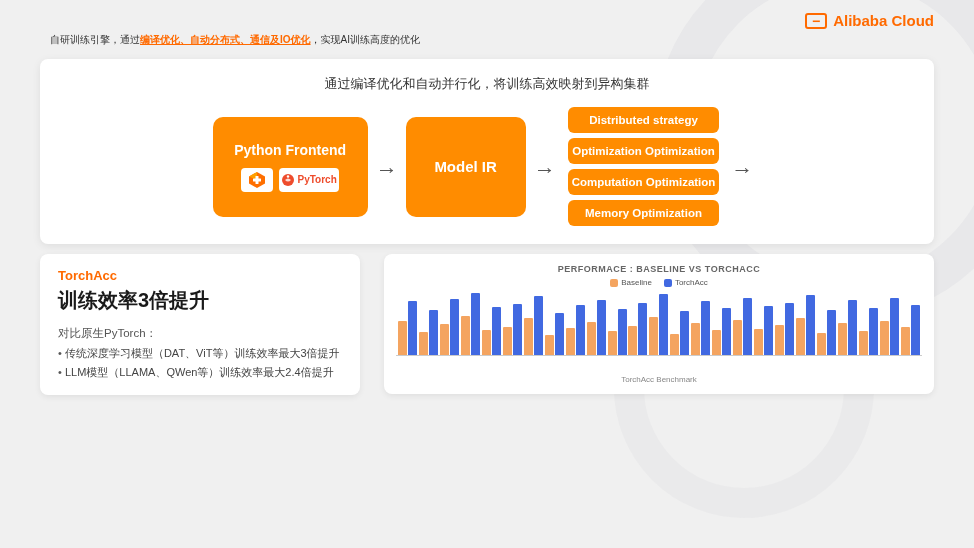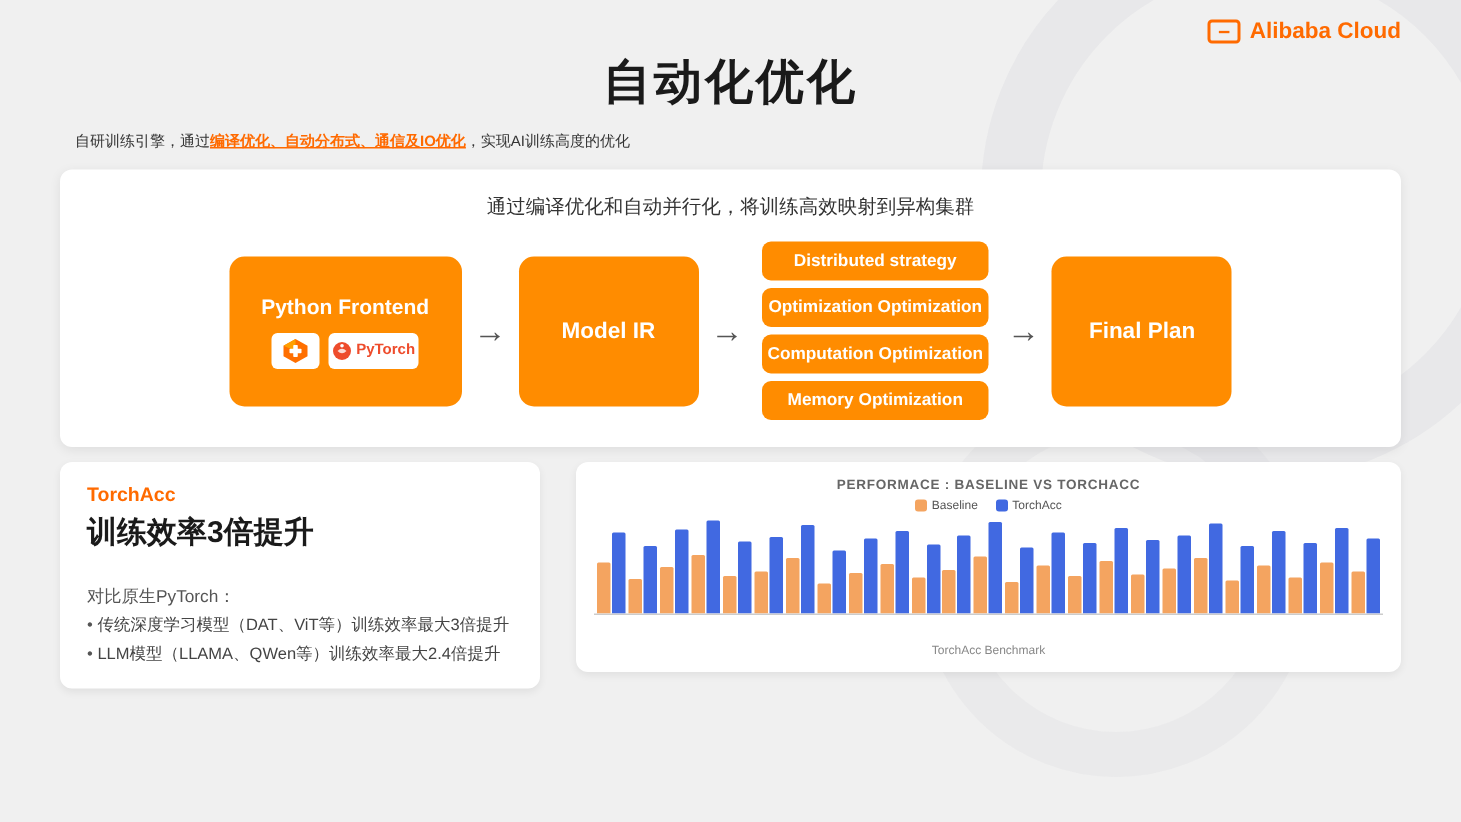--- a/index.html
+++ b/index.html
@@ -219,21 +219,21 @@
     .torchacc-title {
       color: #ff6a00;
       font-weight: bold;
       font-size: 13px;
       margin-bottom: 4px;
     }
     .torchacc-heading {
       font-size: 20px;
       font-weight: bold;
       color: #1a1a1a;
-      margin-bottom: 22px;
+      margin-bottom: 12px;
     }
     .torchacc-compare {
       font-size: 11.5px;
       color: #555;
       margin-bottom: 3px;
       font-weight: 500;
     }
     .torchacc-list {
       font-size: 11px;
       color: #444;
@@ -316,21 +316,20 @@
 
 <div class="page">
 
   <div class="header">
     <div class="alibaba-logo">
       <div class="logo-icon"></div>
       <span>Alibaba Cloud</span>
     </div>
   </div>
 
-  <div class="page-title">自动化优化</div>
 
   <div class="subtitle">
     <span>自研训练引擎，通过</span><span class="highlight">编译优化、自动分布式、通信及IO优化</span><span>，实现AI训练高度的优化</span>
   </div>
 
   <div class="diagram-card">
     <div class="diagram-title">通过编译优化和自动并行化，将训练高效映射到异构集群</div>
 
     <div class="flow">
 
@@ -366,23 +365,20 @@
 
       <div class="opt-column">
         <div class="opt-box">Distributed strategy</div>
         <div class="opt-box">Optimization Optimization</div>
         <div class="opt-box">Computation Optimization</div>
         <div class="opt-box">Memory Optimization</div>
       </div>
 
       <div class="arrow">→</div>
 
-      <div class="flow-box box-final">
-        <span>Final Plan</span>
-      </div>
     </div>
   </div>
 
   <div class="bottom-section">
 
     <div class="torchacc-card">
       <div class="torchacc-title">TorchAcc</div>
       <div class="torchacc-heading">训练效率3倍提升</div>
       <div class="torchacc-compare">对比原生PyTorch：</div>
       <ul class="torchacc-list">

